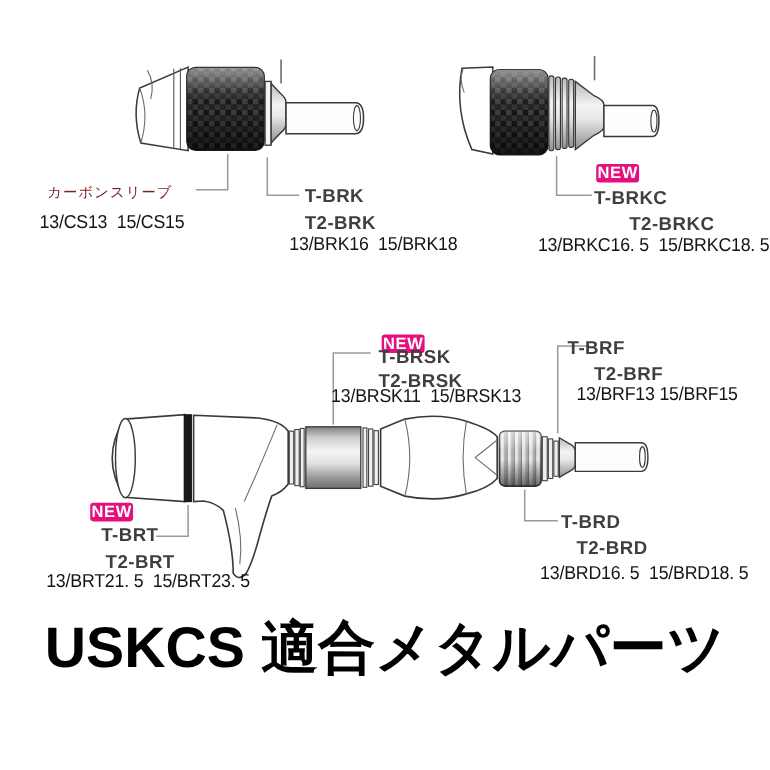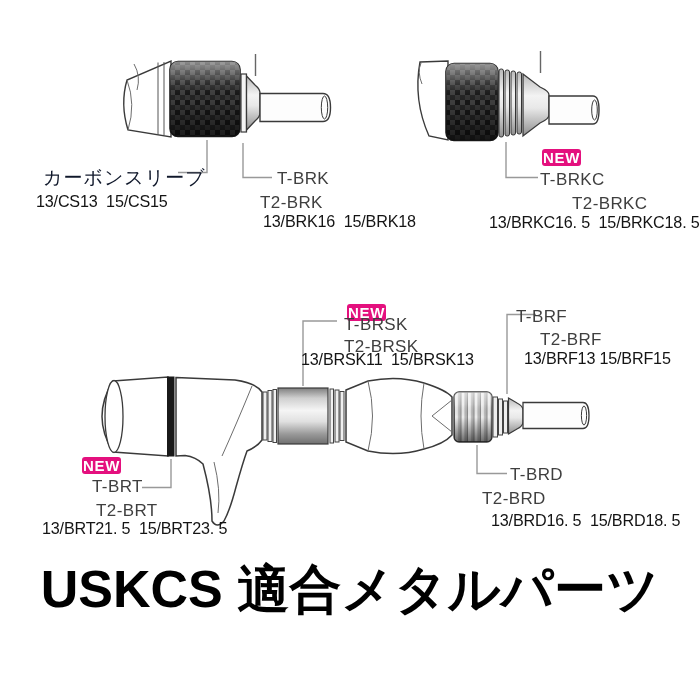--- a/index.html
+++ b/index.html
@@ -1,25 +1,25 @@
 <!DOCTYPE html>
 <html style="--new-badge: #e4107e; --label: #3f3f3f; --number: #141414; --leader-line: #999999; --outline: #3a3a3a;"><head>
 <meta charset="utf-8">
 <style>
   html,body { margin:0; padding:0; background:#ffffff; }
   body { width:700px; height:700px; position:relative; overflow:hidden;
          font-family:"Liberation Sans", sans-serif; }
   svg.stage { position:absolute; left:0; top:0; width:700px; height:700px; }
 
-  .lbl { position:absolute; font-weight:normal; font-size:17px; line-height:1;
+  .lbl { position:absolute; font-weight:bold; font-size:17px; line-height:1;
          letter-spacing:.4px; color:var(--label,#3f3f3f); white-space:pre; }
   .num { position:absolute; font-size:17px; line-height:1; color:var(--number,#141414);
          white-space:pre; letter-spacing:-.2px; transform:scaleX(.95);
          transform-origin:left top; }
-  .jp  { position:absolute; font-size:19px; line-height:1; color:#0f172a;
+  .jp  { position:absolute; font-size:13px; line-height:1; color:#7f1d1d;
          letter-spacing:1px; white-space:pre; }
   .badge { position:absolute; width:39px; height:17px; border-radius:3px;
            background:var(--new-badge,#e4107e); color:#fff; font-size:15px;
            font-weight:bold; letter-spacing:.6px; display:flex;
            align-items:center; justify-content:center; }
   .title { position:absolute; top:560px; left:0; width:700px; text-align:center;
            font-size:52px; font-weight:bold; color:#000; line-height:1.15;
            font-family:"Liberation Sans","DejaVu Sans",sans-serif; }
 
   .ol     { stroke:var(--outline,#3a3a3a); }
@@ -128,21 +128,21 @@
     <polyline class="leader" points="536,314.5 507,314.5 507,394"></polyline>
     <polyline class="leader" points="477,445 477,473.5 507,473.5"></polyline>
     <polyline class="leader" points="142,487.5 171,487.5 171,459"></polyline>
   </g>
 </svg>
 
 <div class="jp" style="left:43px;  top:168px;">カーボンスリーブ</div>
 <div class="num" style="left:36px;  top:193px;">13/CS13  15/CS15</div>
 
 <div class="lbl" style="left:277px; top:170px;">T-BRK</div>
-<div class="lbl" style="left:260px; top:194px;">T2-BRK</div>
+<div class="lbl" style="left:277px; top:194px;">T2-BRK</div>
 <div class="num" style="left:263px; top:213px;">13/BRK16  15/BRK18</div>
 
 <div class="badge" style="left:542px; top:149px;">NEW</div>
 <div class="lbl" style="left:540px; top:171px;">T-BRKC</div>
 <div class="lbl" style="left:572px; top:195px;">T2-BRKC</div>
 <div class="num" style="left:489px; top:214px;">13/BRKC16. 5  15/BRKC18. 5</div>
 
 <div class="badge" style="left:347px; top:304px;">NEW</div>
 <div class="lbl" style="left:344px; top:316px;">T-BRSK</div>
 <div class="lbl" style="left:344px; top:338px;">T2-BRSK</div>
@@ -151,16 +151,16 @@
 <div class="lbl" style="left:516px; top:308px;">T-BRF</div>
 <div class="lbl" style="left:540px; top:331px;">T2-BRF</div>
 <div class="num" style="left:524px; top:350px;">13/BRF13 15/BRF15</div>
 
 <div class="badge" style="left:82px; top:457px;">NEW</div>
 <div class="lbl" style="left:80px;  top:478px;margin-left:12px;">T-BRT</div>
 <div class="lbl" style="left:80px;  top:502px;margin-left:16px;">T2-BRT</div>
 <div class="num" style="left:42px;  top:520px;">13/BRT21. 5  15/BRT23. 5</div>
 
 <div class="lbl" style="left:510px; top:466px;text-align:right;">T-BRD</div>
-<div class="lbl" style="left:482px; top:490px;">T2-BRD</div>
+<div class="lbl" style="left:524px; top:490px;">T2-BRD</div>
 <div class="num" style="left:491px; top:512px;">13/BRD16. 5  15/BRD18. 5</div>
 
 <div class="title">USKCS 適合メタルパーツ</div>
 
 </body></html>

